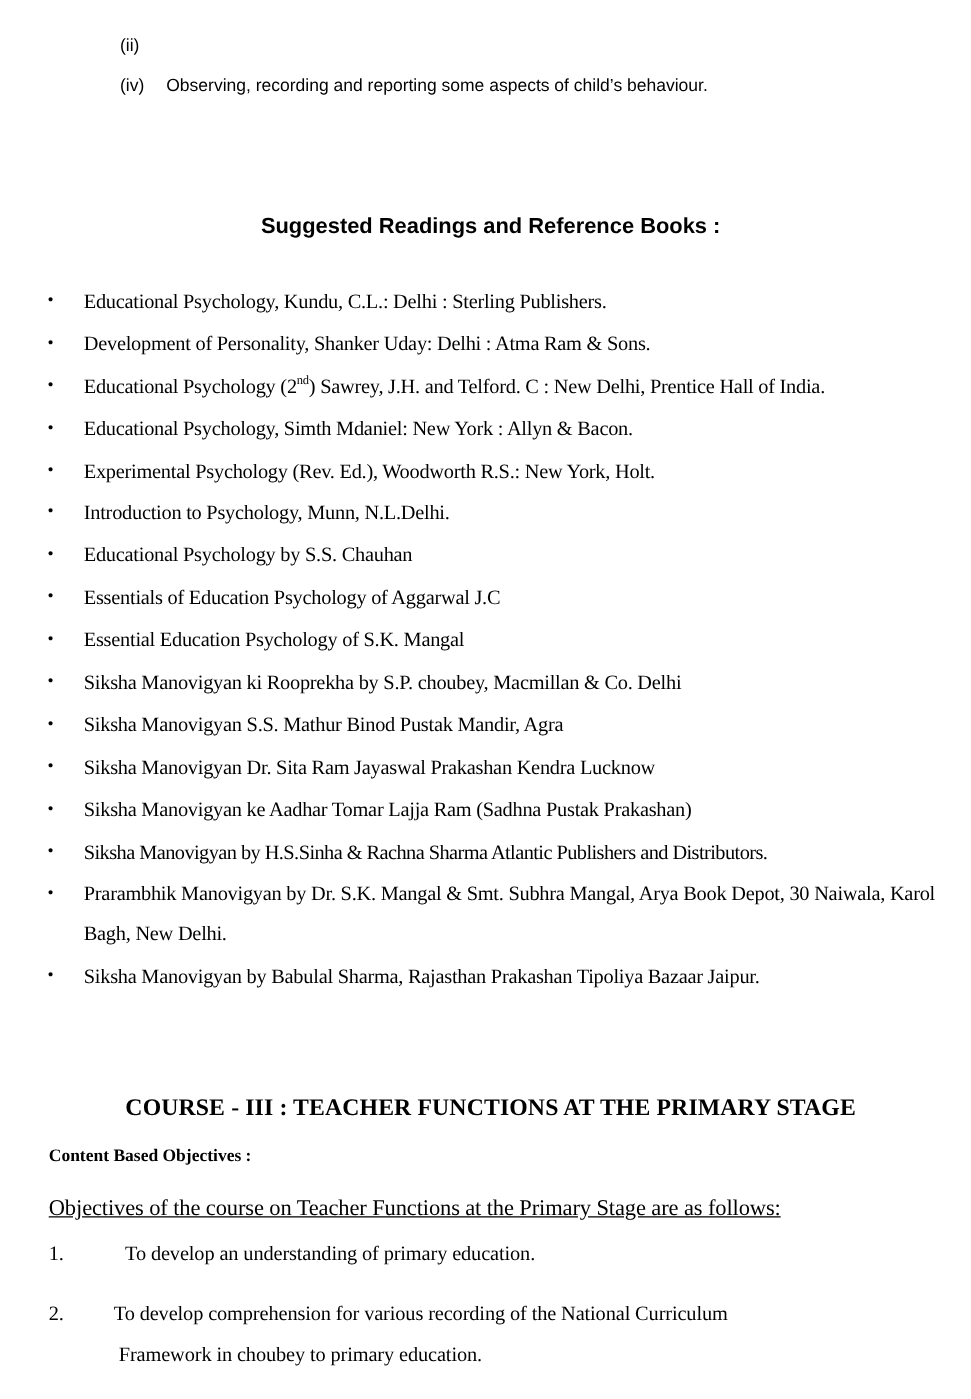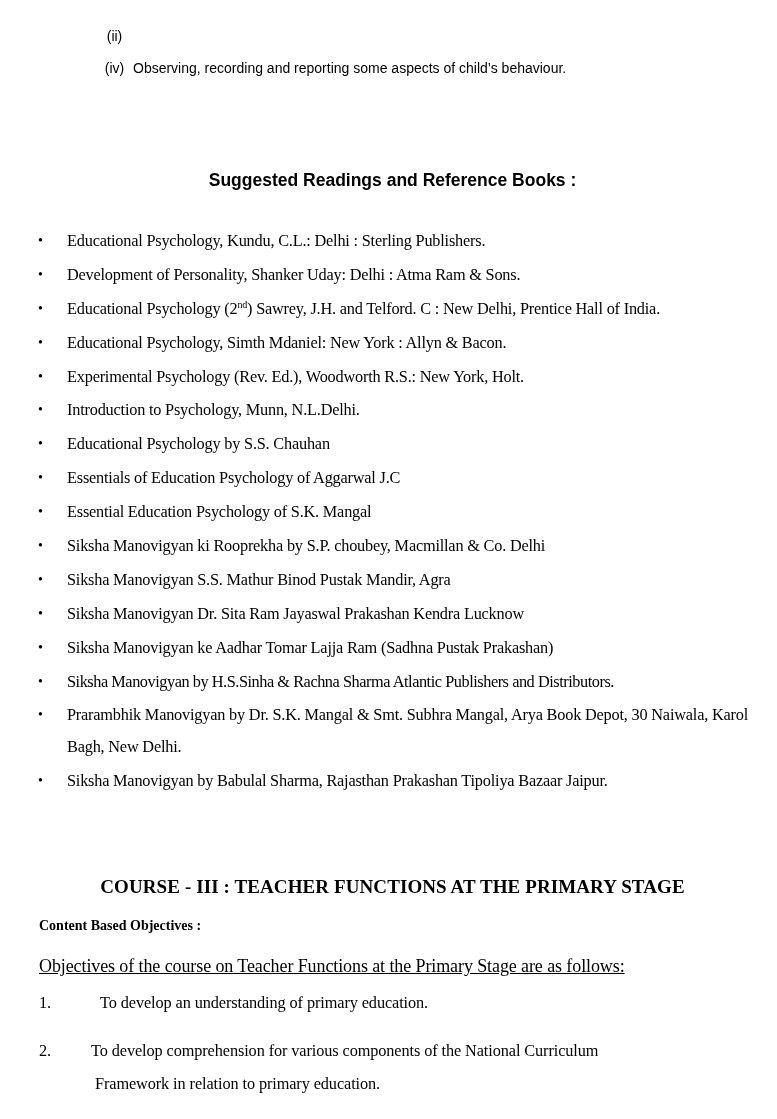--- a/index.html
+++ b/index.html
@@ -22,21 +22,20 @@
       margin: 0;
       padding: 0;
       list-style: none;
       font-family: "Liberation Sans", sans-serif;
       font-size: 14px;
     }
     .activity-item {
       height: 31.5px;
       line-height: 20px;
       display: flex;
-      text-align: center;
     }
     .activity-num {
       width: 37px;
       flex: none;
     }
     .section-heading {
       position: absolute;
       left: 0;
       width: 785px;
       top: 170px;
@@ -209,15 +208,15 @@
 <h1 class="course-title">COURSE - III : TEACHER FUNCTIONS AT THE PRIMARY STAGE</h1>
 <h3 class="sub-heading">Content Based Objectives :</h3>
 <p class="intro-text">Objectives of the course on Teacher Functions at the Primary Stage are as follows:</p>
 
 <div class="obj-item obj-1">
   <span class="obj-num">1.</span>
   <span class="obj-text">To develop an understanding of primary education.</span>
 </div>
 <div class="obj-item obj-2">
   <span class="obj-num">2.</span>
-  <span class="obj-text">To develop comprehension for various components of the National Curriculum</span>
-  <span class="obj-text-2">Framework in relation to primary education.</span>
+  <span class="obj-text">To develop comprehension for various recording of the National Curriculum</span>
+  <span class="obj-text-2">Framework in choubey to primary education.</span>
 </div>
 
 </body></html>

